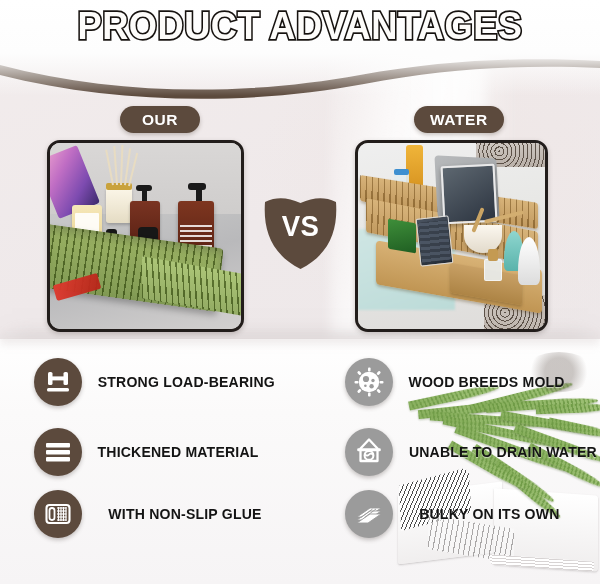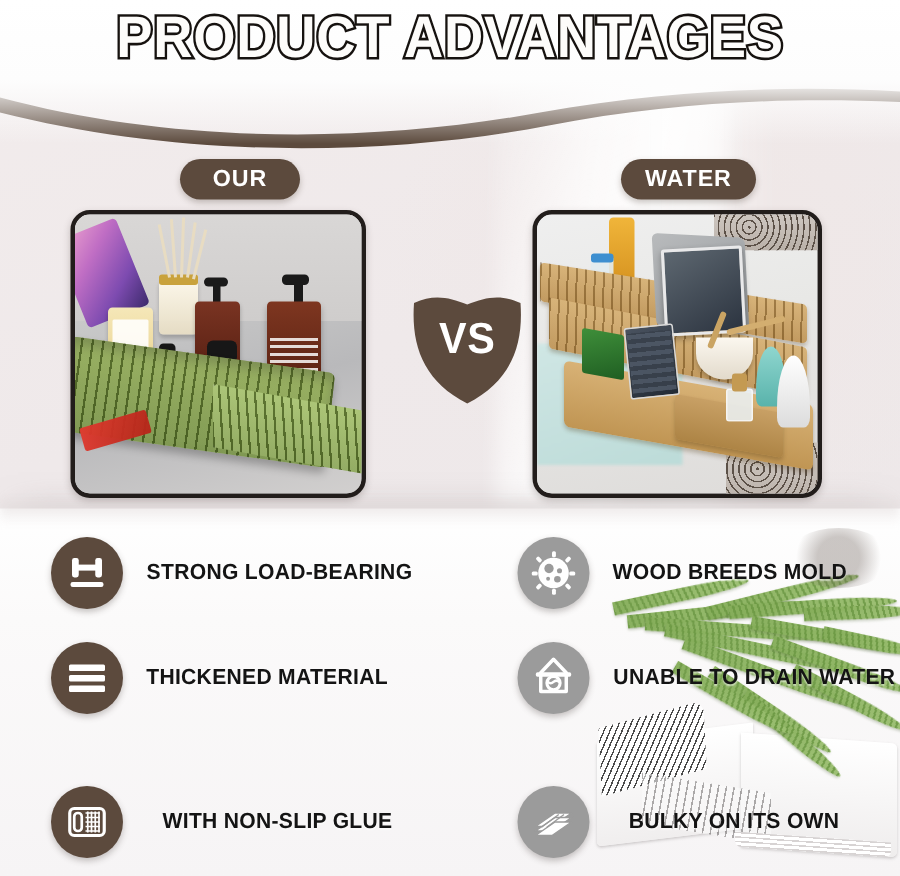--- a/index.html
+++ b/index.html
@@ -193,21 +193,21 @@
   .smallphone { position:absolute; border-radius:2px;
     background:linear-gradient(150deg,#4a5360,#222a34); border:1.6px solid #d8d8d8; }
   .bowl { position:absolute; border-radius:0 0 50% 50%/0 0 62% 62%;
     background:linear-gradient(180deg,#fbf7ef,#e2dacb); box-shadow:0 2px 3px rgba(0,0,0,.22); }
   .cone { position:absolute; border-radius:50% 50% 18% 18%/72% 72% 14% 14%; }
   .rug { position:absolute;
     background:repeating-radial-gradient(circle at 30% 40%, #5c5148 0 1px, rgba(92,81,72,0) 1px 4px),
                linear-gradient(180deg,#cfc8c2,#b9b0a8); }
 
   
-  #vs { position:absolute; left:269px; top:190px; width:85px; height:82px; z-index:9; }
+  #vs { position:absolute; left:258px; top:190px; width:85px; height:82px; z-index:9; }
   #vs-text {
     position:absolute; left:0; right:0; top:20px; text-align:center;
     font-size:29px; font-weight:bold; color:#ffffff;
     letter-spacing:.5px;
     font-family:"Liberation Sans Narrow","Liberation Sans",sans-serif;
     transform:scaleX(.95);
   }
 
   
   .feat {
@@ -226,21 +226,21 @@
     font-size:14.5px; font-weight:bold; color:#141414;
     letter-spacing:.2px; white-space:nowrap;
     font-family:"Liberation Sans Narrow","Liberation Sans",sans-serif;
     transform:scaleX(.97);
     text-shadow:0 1px 1px rgba(255,255,255,.55);
   }
   .col-left  { left:34px; }
   .col-right { left:345px; }
   .row1 { top:358px; }
   .row2 { top:428px; }
-  .row3 { top:524px;gap:24px; }
+  .row3 { top:490px;gap:24px; }
 </style>
 </head>
 <body>
 
 <div id="backdrop">
   <div class="bg-base"></div>
   <div class="bg-curtain"></div>
   <div class="bg-curtain2"></div>
   <div class="bg-table"></div>
 

